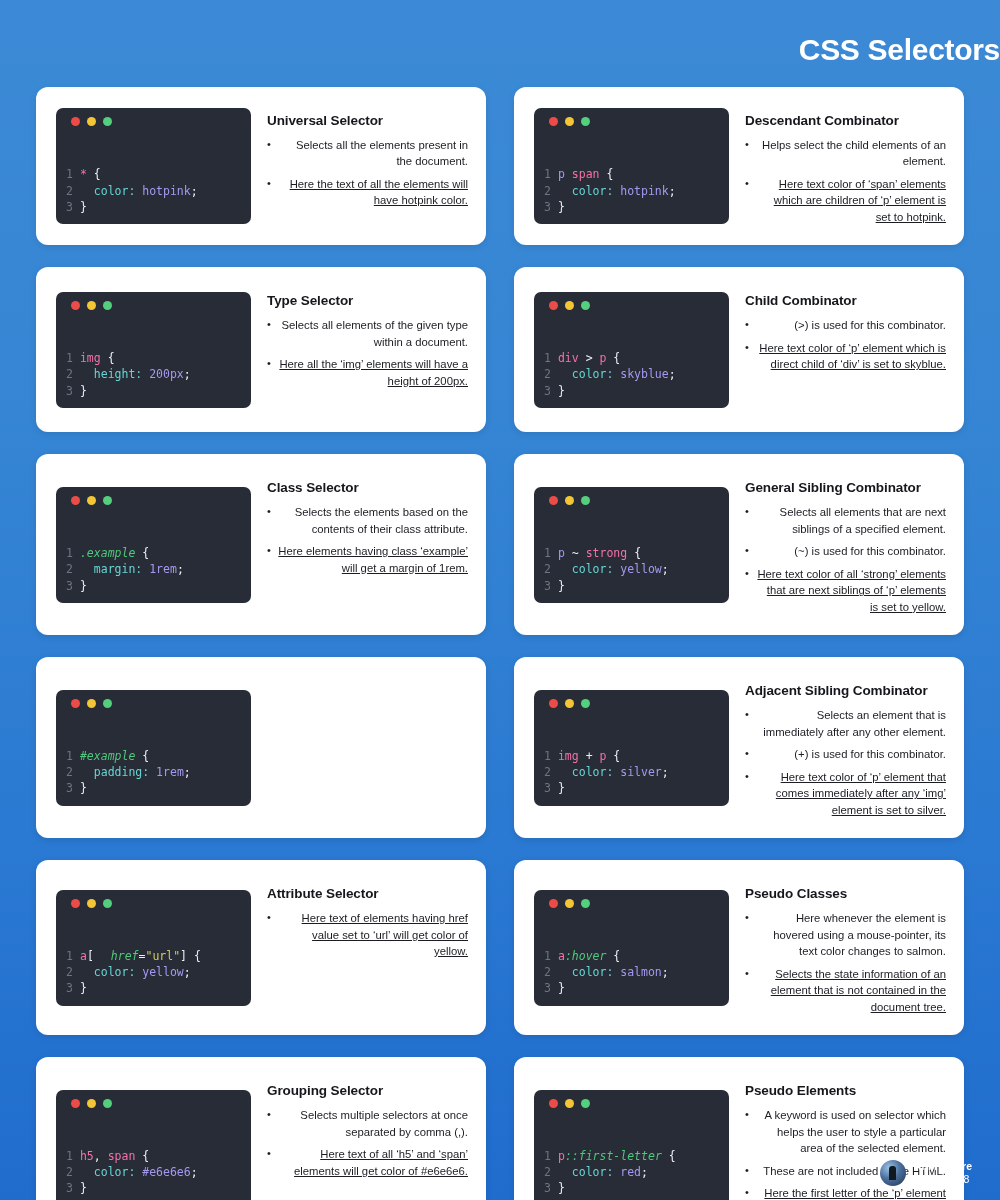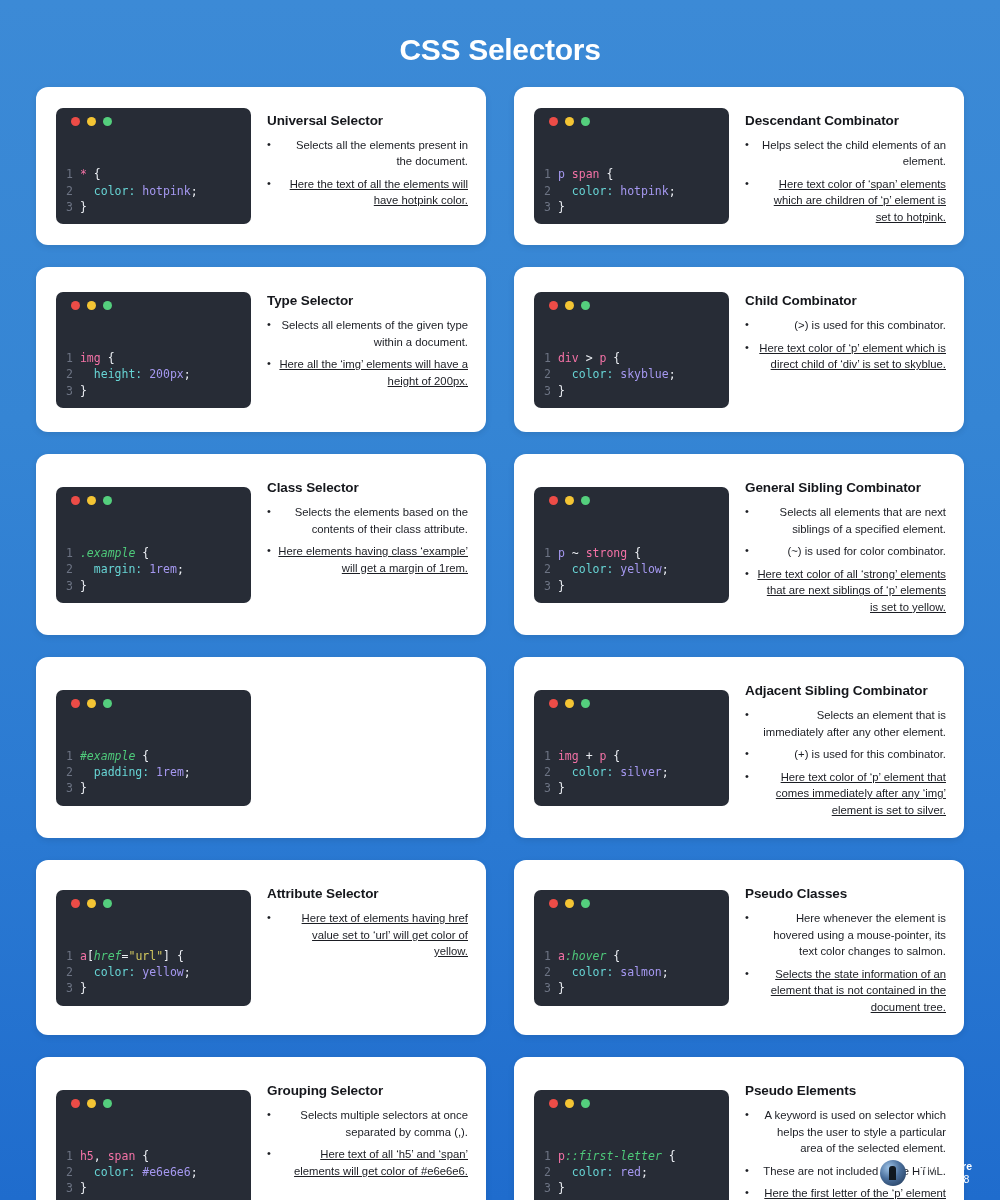--- a/index.html
+++ b/index.html
@@ -11,21 +11,21 @@
 
   body {
     font-family: "Liberation Sans", sans-serif;
     background: linear-gradient(180deg, #3c8ad6 0%, #3585d4 35%, #2a79d2 70%, #1f6ccd 100%);
     overflow: hidden;
     position: relative;
   }
 
   
   .page-title {
-    text-align: center;
+    text-align: right;
     color: #ffffff;
     font-size: 30px;
     font-weight: bold;
     letter-spacing: -0.3px;
     padding-top: 33px;
     padding-bottom: 12px;
   }
 
   
   .grid {
@@ -77,21 +77,21 @@
     white-space: pre;
   }
   .code-line { display: block; }
   .ln { color: #6d7484; padding-right: 7px; }
 
   
   .t-sel     { color: #f472a6; }          
   .t-prop    { color: #67d4d4; }          
   .t-val     { color: #a598f0; }          
   .t-green   { color: #4ec97a; font-style: italic; }  
-  .t-attr    { color: #4ec97a; font-style: italic; }  
+  .t-attr    { color: #4ec97a; font-style: italic; margin-left: 17px; }  
   .t-str     { color: #d4c95f; }          
   .t-white   { color: #eceff4; }
 
   
   .info { padding-left: 16px; padding-top: 6px; flex: 1; }
   .info-title {
     font-size: 13.5px;
     font-weight: bold;
     color: #15171c;
     margin-bottom: 9px;
@@ -242,21 +242,21 @@
           <span class="dot r"></span>
           <span class="dot y"></span>
           <span class="dot g"></span>
         </div>
         <div class="code-body"><span class="code-line"><span class="ln">1</span><span class="t-val">p</span><span class="t-white"> ~ </span><span class="t-sel">strong</span><span class="t-white"> {</span></span><span class="code-line"><span class="ln">2</span><span class="t-prop">  color:</span><span class="t-val"> yellow</span><span class="t-white">;</span></span><span class="code-line"><span class="ln">3</span><span class="t-white">}</span></span></div>
       </div>
       <div class="info">
         <div class="info-title">General Sibling Combinator</div>
         <ul class="bullets">
           <li>Selects all elements that are next siblings of a specified element.</li>
-          <li>(~) is used for color combinator.</li>
+          <li>(~) is used for this combinator.</li>
           <li>Here text color of  all ‘strong’ elements that are next siblings of ‘p’ elements is set to yellow.</li>
         </ul>
       </div>
     </div>
     <div class="card">
       <div class="code-window">
         <div class="dots">
           <span class="dot r"></span>
           <span class="dot y"></span>
           <span class="dot g"></span>

